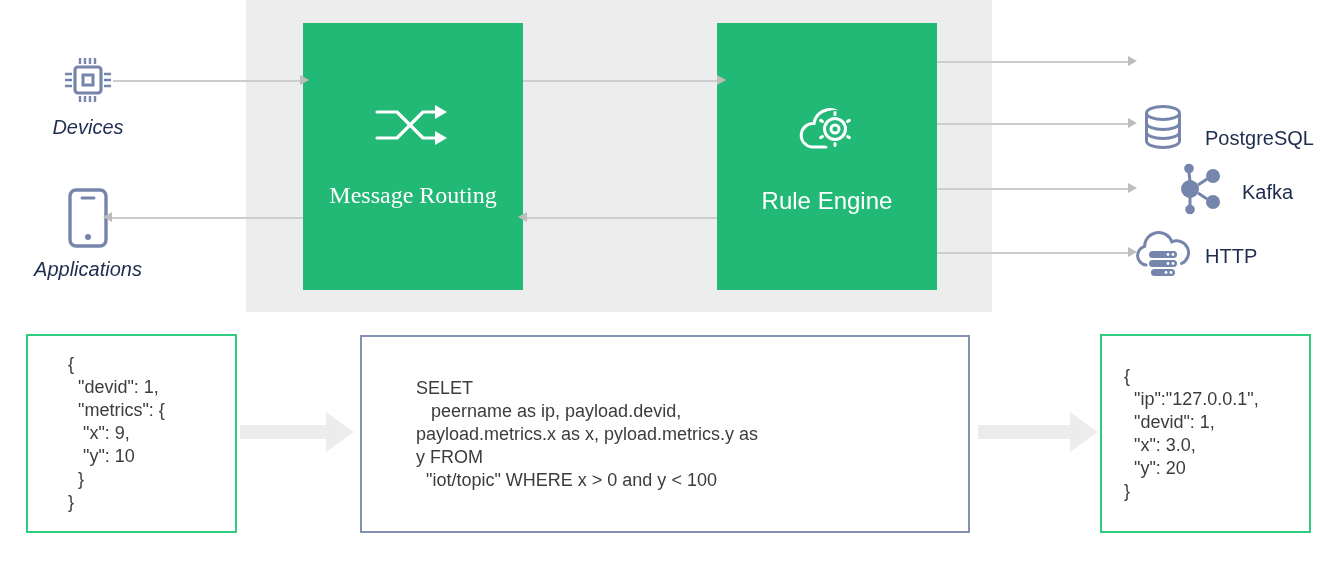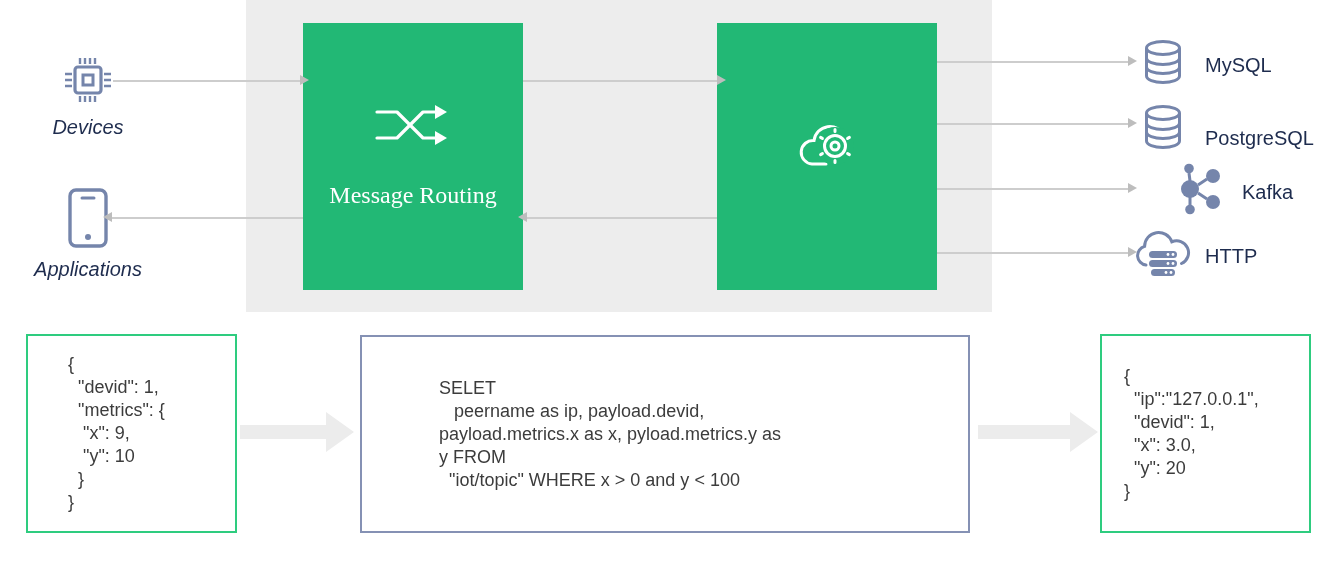--- a/index.html
+++ b/index.html
@@ -41,21 +41,21 @@
   .a-re-mr   { left:527px; top:217px; width:190px; }
   .a-mysql   { left:937px; top:61px;  width:191px; }
   .a-postgres{ left:937px; top:123px; width:191px; }
   .a-kafka   { left:937px; top:188px; width:191px; }
   .a-http    { left:937px; top:252px; width:191px; }
 
   .code-box { position:absolute; background:#ffffff; display:flex; align-items:center; }
   .code-box pre { font-family:"Liberation Sans", sans-serif; font-size:18px; line-height:23px;
                   color:#3c3c3c; white-space:pre; }
   .box-input  { left:26px;   top:334px; width:211px; height:199px; border:2px solid #2ecc7f; padding-left:40px; }
-  .box-sql    { left:360px;  top:335px; width:610px; height:198px; border:2px solid #8591b4; padding-left:77px; }
+  .box-sql    { left:360px;  top:335px; width:610px; height:198px; border:2px solid #8591b4; padding-left:54px; }
   .box-output { left:1100px; top:334px; width:211px; height:199px; border:2px solid #2ecc7f; padding-left:22px; }
 
   .thick-arrow { position:absolute; }
   .ta-1 { left:240px; top:412px; }
   .ta-2 { left:978px; top:412px; }
 
   svg { display:block; }
 </style>
 </head>
 <body>
@@ -110,34 +110,23 @@
       <svg width="62" height="58" viewBox="0 0 62 58" fill="none">
         <path d="M30 51H16A11.5 11.5 0 1 1 18 27.5 16 16 0 0 1 48.5 23" stroke="#ffffff" stroke-width="3" stroke-linecap="round"></path>
         <circle cx="39" cy="33" r="19" fill="#22b875"></circle>
         <g stroke="#ffffff" stroke-width="3" stroke-linecap="round">
           <circle cx="39" cy="33" r="10.5"></circle>
           <circle cx="39" cy="33" r="4"></circle>
           <path d="M39 18.5v-2M51.6 25.4l1.8-1M51.6 40.6l1.8 1M39 47.5v2M26.4 40.6l-1.8 1M26.4 25.4l-1.8-1"></path>
         </g>
       </svg>
     </span>
-  </div>
-
-  <div class="sink-row row-mysql">
-    <span class="sink-icon">
-      <svg width="54" height="46" viewBox="0 0 54 46" fill="none" stroke="#7585ab" stroke-width="3">
-        <ellipse cx="27" cy="9" rx="16.5" ry="6.5"></ellipse>
-        <path d="M10.5 9v28M43.5 9v28"></path>
-        <path d="M10.5 37a16.5 6.5 0 0 0 33 0"></path>
-        <path d="M10.5 19a16.5 6.5 0 0 0 33 0"></path>
-        <path d="M10.5 28a16.5 6.5 0 0 0 33 0"></path>
-      </svg>
-    </span>
-    <span class="node-label">MySQL</span>
-  </div>
+    <span class="box-label">Rule Engine</span>
+  </div>
+
 
   <div class="sink-row row-postgresql">
     <span class="sink-icon">
       <svg width="54" height="46" viewBox="0 0 54 46" fill="none" stroke="#7585ab" stroke-width="3">
         <ellipse cx="27" cy="9" rx="16.5" ry="6.5"></ellipse>
         <path d="M10.5 9v28M43.5 9v28"></path>
         <path d="M10.5 37a16.5 6.5 0 0 0 33 0"></path>
         <path d="M10.5 19a16.5 6.5 0 0 0 33 0"></path>
         <path d="M10.5 28a16.5 6.5 0 0 0 33 0"></path>
       </svg>

